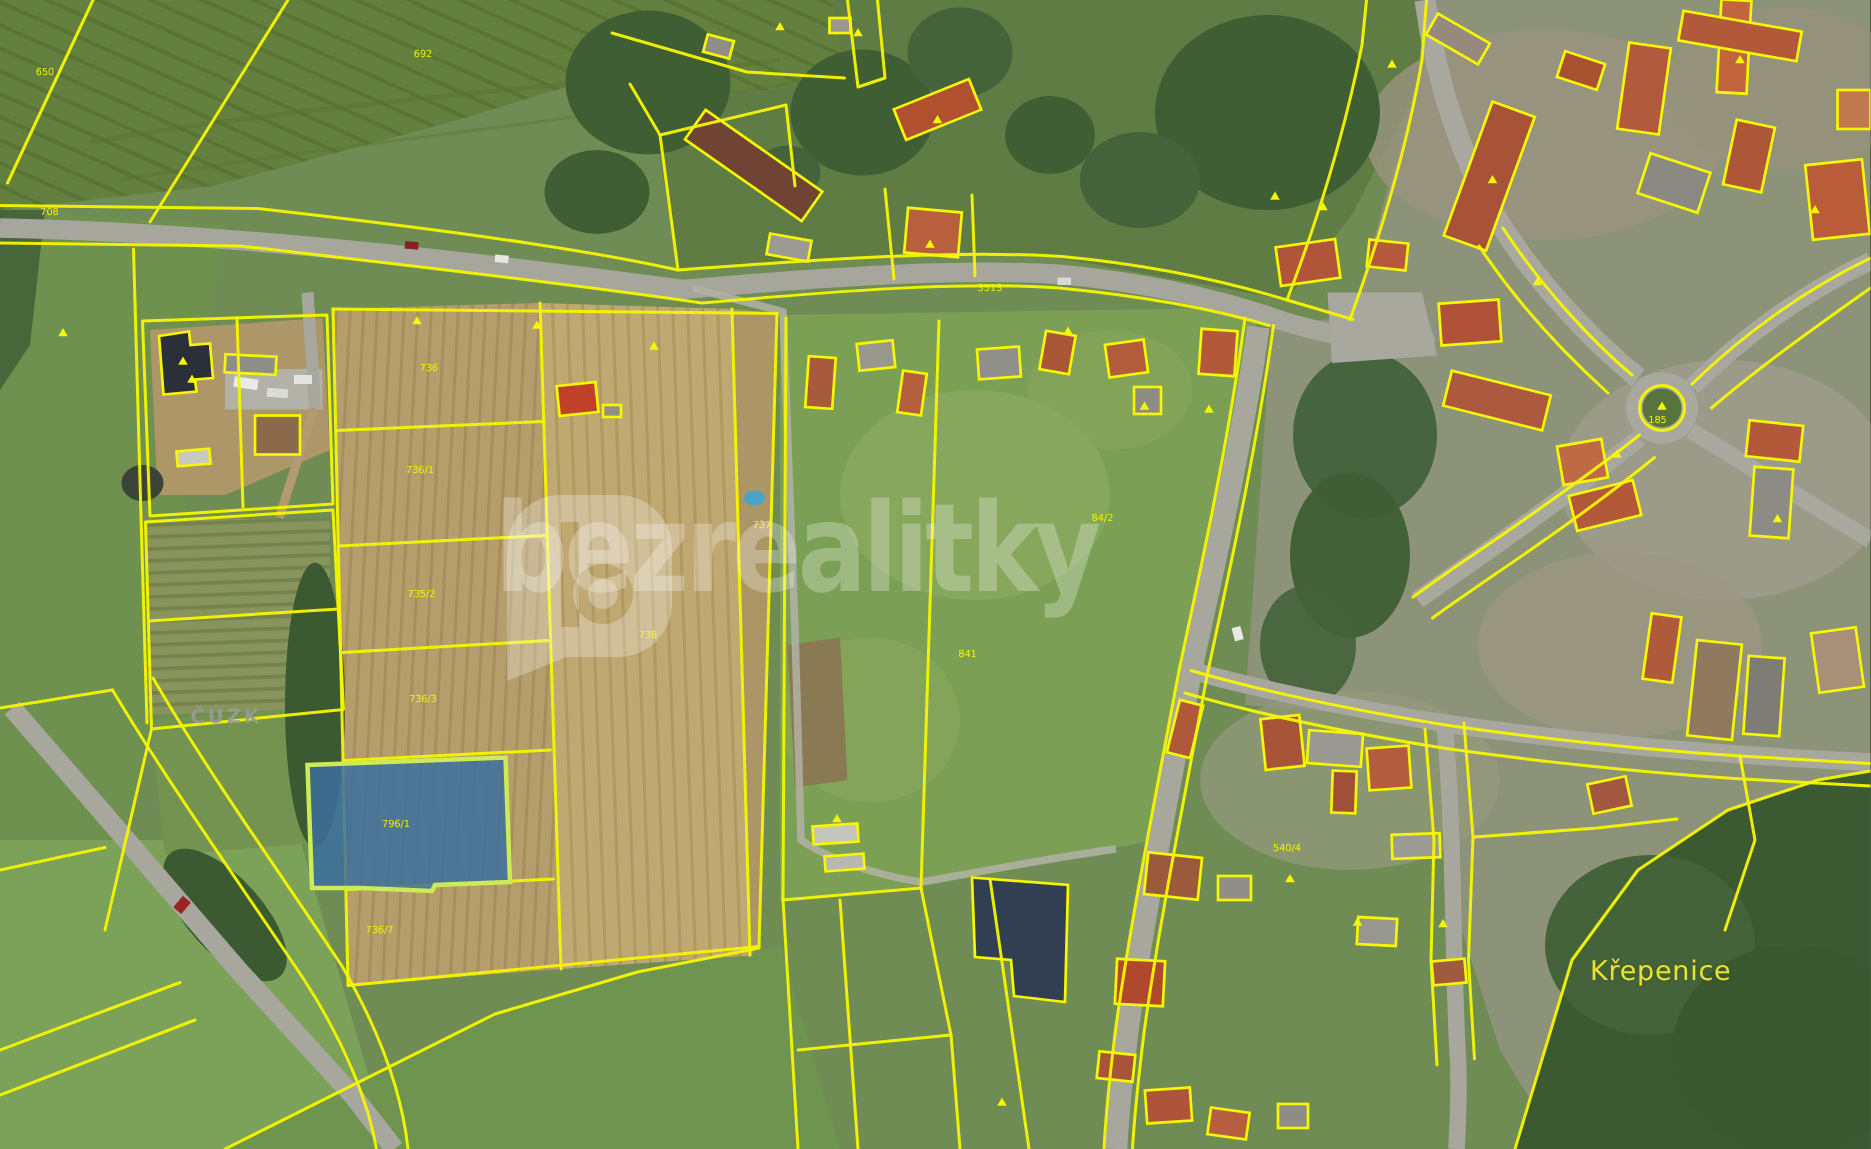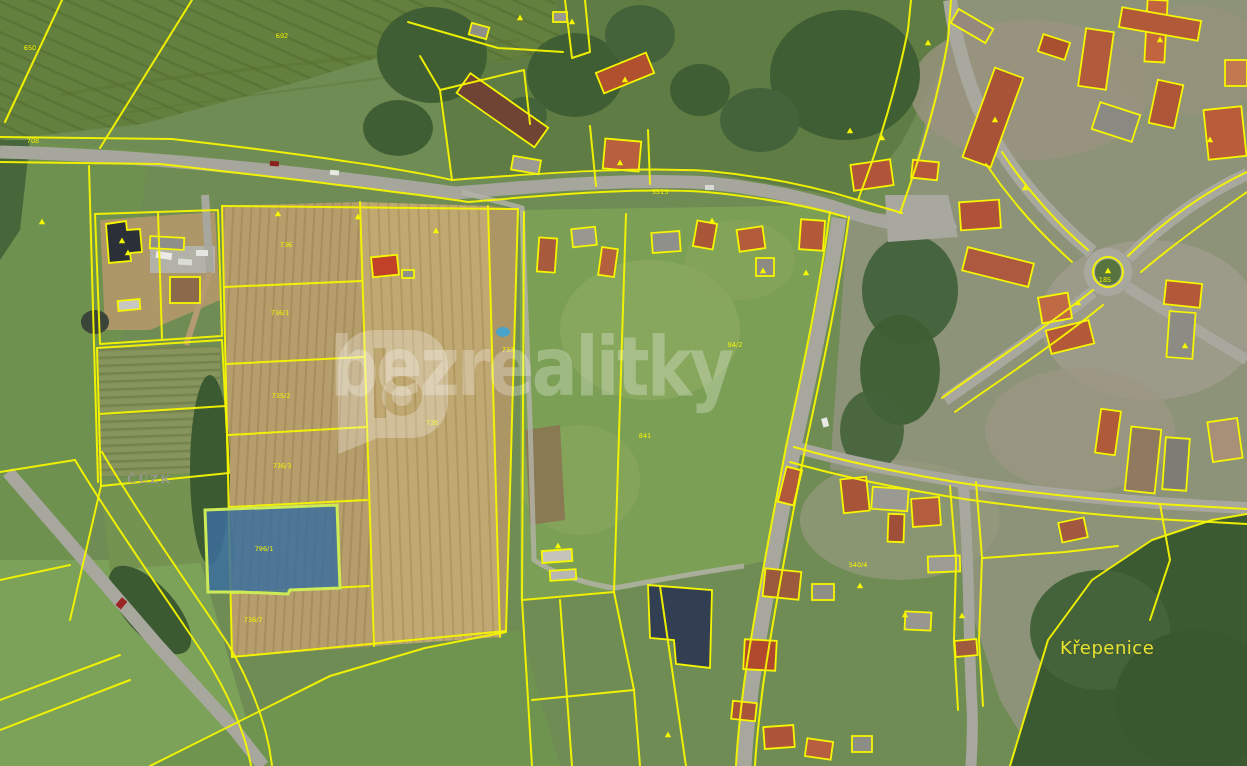--- a/index.html
+++ b/index.html
@@ -316,15 +316,15 @@
 <div class="watermark">
   <svg width="120" height="130" viewBox="0 0 120 130">
     <path fill-rule="evenodd" style="fill:var(--wm)" d="M8,40 A36,36 0 0 1 44,4 L82,4 A36,36 0 0 1 118,40 L118,76 A36,36 0 0 1 82,112 L48,112 L8,128 Z
              M44,22 L44,92 L56,92 L56,22 Z
              M72,50 A20,20 0 1 0 72.1,50 Z
              M72,60 A10,10 0 1 1 71.9,60 Z"></path>
   </svg>
   <span class="wm-text">bezrealitky</span>
 </div>
 
-<div class="overlay-label attr-label" style="left:127px;top:471px;font-family:Liberation Serif, serif;">ČÚZK</div>
+<div class="overlay-label attr-label" style="left:127px;top:471px;">ČÚZK</div>
 <div class="overlay-label place-label" style="left:1060px;top:637px;">Křepenice</div>
 </div>
 
 </body></html>

